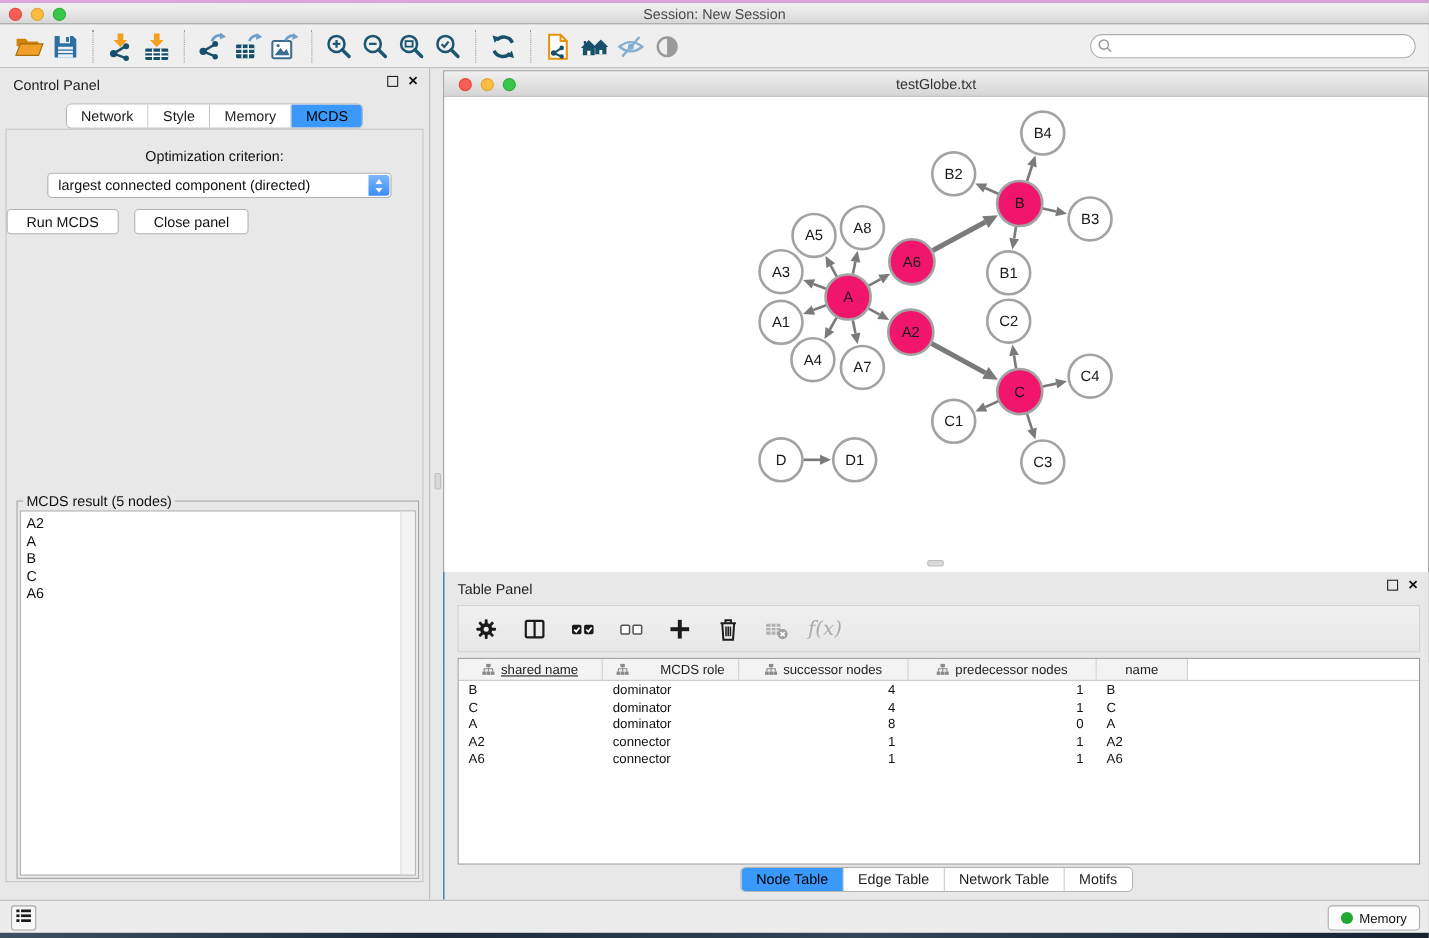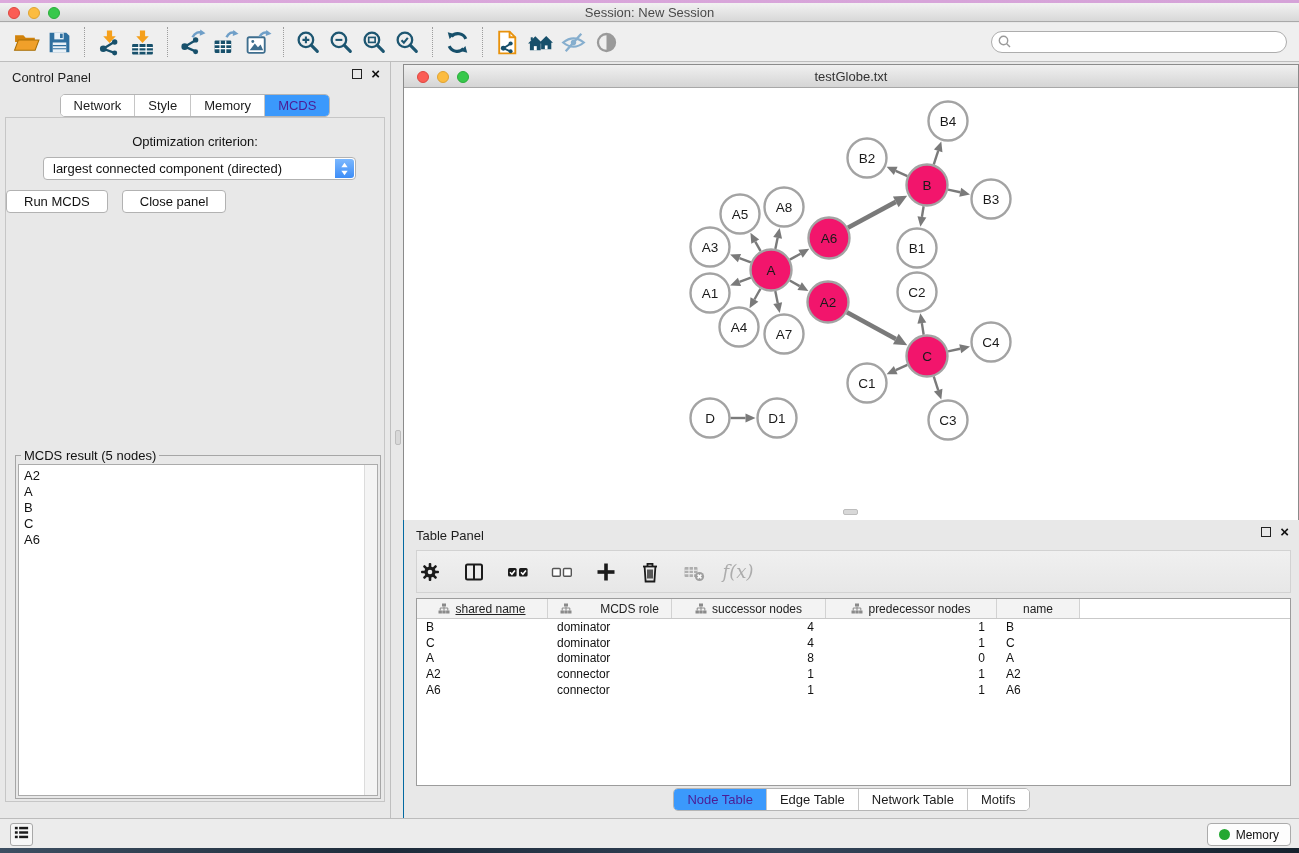--- a/index.html
+++ b/index.html
@@ -32,21 +32,21 @@
   
   .control-panel{position:absolute;left:0;top:62px;width:391px;height:756px;background:#e8e8e8;
                  border-right:1px solid #bfbfbf;}
   .panel-head{position:absolute;left:12px;top:8px;font-size:13px;color:#1d1d1d;}
   .panel-icons{position:absolute;right:10px;top:7px;display:flex;gap:9px;align-items:center;}
   .float-ico{width:10px;height:10px;border:1.6px solid #222;}
   .close-ico{font-size:15px;font-weight:700;color:#111;line-height:10px;}
   .seg-control{display:inline-flex;background:#fff;border:1px solid #b5b5b5;border-radius:5px;overflow:hidden;}
   .seg{padding:3px 13px;font-size:13px;color:#1c1c1c;border-right:1px solid #c6c6c6;background:#fff;cursor:default;white-space:nowrap;}
   .seg:last-child{border-right:none;}
-  .seg.selected{background:#3b99fc;color:#4c1d95;}
+  .seg.selected{background:#3b99fc;color:#000000;}
   .cp-tabs{position:absolute;left:0;right:0;top:32px;display:flex;justify-content:center;}
   .cp-body{position:absolute;left:5px;right:5px;top:55px;bottom:16px;border:1px solid #c6c6c6;background:#e8e8e8;}
   .opt-label{position:absolute;left:0;right:0;top:16px;text-align:center;font-size:13px;color:#111;}
   .criterion{position:absolute;left:37px;top:39px;width:313px;height:23px;background:#fff;border:1px solid #b2b2b2;
              border-radius:4px;display:flex;align-items:center;font-size:13px;color:#111;padding-left:9px;}
   .criterion .stepper{position:absolute;right:1px;top:1px;bottom:1px;width:19px;border-radius:0 3px 3px 0;
              background:linear-gradient(#7cb8fe,#3d8df7);display:flex;align-items:center;justify-content:center;}
   .criterion .stepper svg{width:11px;height:18px;}
   .cp-buttons{position:absolute;left:0;right:0;top:72px;display:flex;justify-content:flex-start;gap:14px;}
   .btn{background:#fff;border:1px solid #b2b2b2;border-radius:4px;height:23px;padding:0 17px;font-size:13px;
@@ -68,21 +68,21 @@
   .resize-grip{position:absolute;right:1px;bottom:1px;width:13px;height:13px;}
   .divider-handle-v{position:absolute;left:395px;top:430px;width:6px;height:15px;background:#d8d8d8;
                     border:1px solid #bdbdbd;border-radius:2px;}
   .divider-handle-h{position:absolute;left:843px;top:509px;width:15px;height:6px;background:#d8d8d8;
                     border:1px solid #bdbdbd;border-radius:2px;}
 
   
   .table-panel{position:absolute;left:403px;top:520px;width:896px;height:298px;background:#e8e8e8;
                border-left:1px solid #0369a1;}
   .tp-toolbar{position:absolute;left:12px;right:8px;top:30px;height:43px;border:1px solid #d2d2d2;
-              background:linear-gradient(#f0f0f0,#e7e7e7);display:flex;align-items:center;gap:18px;}
+              background:linear-gradient(#f0f0f0,#e7e7e7);display:flex;align-items:center;gap:18px;padding-left:12px;}
   .tp-btn{width:26px;height:26px;display:flex;align-items:center;justify-content:center;}
   .tp-btn svg{width:24px;height:24px;}
   .tp-btn.disabled{opacity:.95;}
   .fx{font-family:"DejaVu Serif",serif;font-style:italic;font-size:18px;color:#a9a9a9;}
   .data-table{position:absolute;left:12px;right:8px;top:78px;height:188px;background:#fff;border:1px solid #9c9c9c;overflow:hidden;}
   .dt-header{display:flex;height:20px;background:#f3f3f3;border-bottom:1px solid #c9c9c9;}
   .dt-hcell{display:flex;align-items:center;justify-content:center;gap:5px;font-size:12px;color:#222;
             border-right:1px solid #d2d2d2;height:100%;}
   .dt-hcell.filler{border-right:none;flex:1;}
   .dt-row{display:flex;height:15.7px;align-items:center;font-size:12px;color:#111;}

